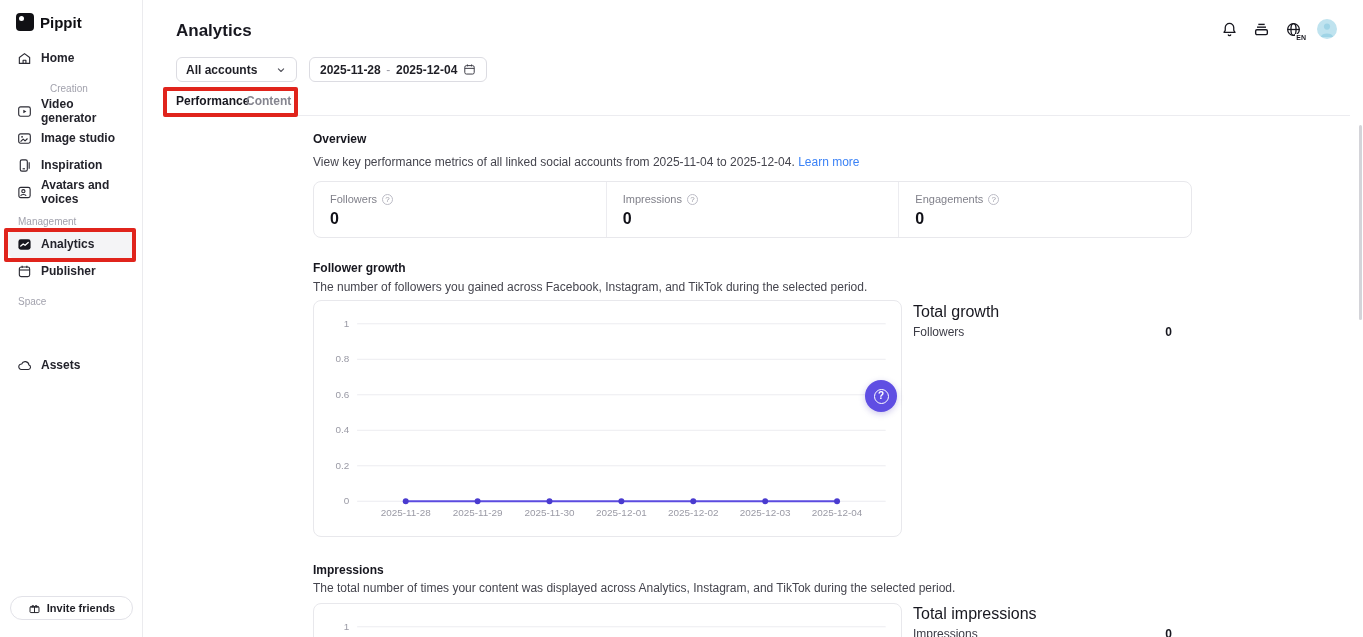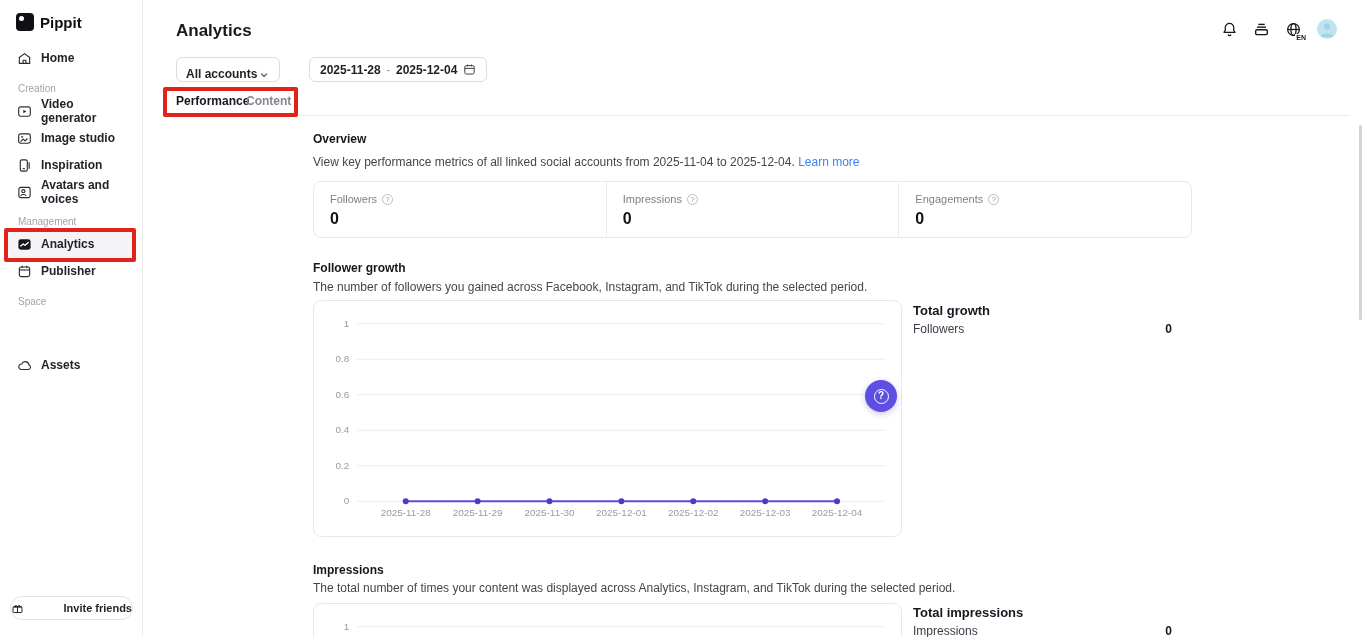--- a/index.html
+++ b/index.html
@@ -9,33 +9,33 @@
 
   
   .sidebar { position:absolute; left:0; top:0; width:143px; height:637px; background:#fff; border-right:1px solid #ebebee; z-index:2; }
   .logo { position:absolute; left:16px; top:13px; display:flex; align-items:center; gap:6px; font-size:15px; font-weight:bold; color:#101014; }
   .logo-mark { width:18px; height:18px; background:#101014; border-radius:4px; position:relative; flex:none; }
   .logo-mark::after { content:""; position:absolute; left:3px; top:3px; width:5px; height:5px; background:#fff; border-radius:50%; }
   .section-label { position:absolute; left:18px; font-size:10px; color:#a2a2ad; }
   .nav-item { position:absolute; left:8px; width:127px; height:26px; display:flex; align-items:center; gap:9px; padding:0 9px; font-size:12px; font-weight:bold; color:#23232b; border-radius:8px; cursor:pointer; }
   .nav-item svg { width:15px; height:15px; flex:none; color:#2a2a33; }
   .nav-item.selected { background:#f4f4f6; }
-  .invite-btn { position:absolute; left:10px; top:596px; width:123px; height:24px; border:1px solid #e2e2e8; border-radius:13px; display:flex; align-items:center; justify-content:space-between; gap:6px; font-size:11px; font-weight:bold; background:#fff; cursor:pointer; }
+  .invite-btn { position:absolute; left:10px; top:596px; width:123px; height:24px; border:1px solid #e2e2e8; border-radius:13px; display:flex; align-items:center; justify-content:center; gap:6px; font-size:11px; font-weight:bold; background:#fff; cursor:pointer; }
   .invite-btn svg { width:13px; height:13px; }
 
   
   .page-title { position:absolute; left:176px; top:21px; font-size:17px; font-weight:bold; color:#17171f; }
   .topbar { position:absolute; top:19px; right:26px; display:flex; align-items:center; gap:15px; z-index:2; }
   .tb-icon { width:17px; height:17px; color:#17171f; cursor:pointer; position:relative; }
   .tb-icon svg { width:100%; height:100%; }
   .lang-badge { position:absolute; right:-4px; bottom:-3px; font-size:7px; font-weight:bold; background:#fff; padding-left:1px; color:#17171f; }
   .avatar { width:20px; height:20px; border-radius:50%; background:#bfe3ef; overflow:hidden; cursor:pointer; }
 
   
-  .select-ctl { position:absolute; left:176px; top:57px; width:104px; height:25px; border:1px solid #dcdce2; border-radius:6px; background:#fff; display:flex; align-items:flex-end; justify-content:space-between; padding:0 9px; font-size:12px; font-weight:bold; cursor:pointer; }
+  .select-ctl { position:absolute; left:176px; top:57px; width:121px; height:25px; border:1px solid #dcdce2; border-radius:6px; background:#fff; display:flex; align-items:center; justify-content:space-between; padding:0 9px; font-size:12px; font-weight:bold; cursor:pointer; }
   .select-ctl svg { width:12px; height:12px; color:#55555e; }
   .date-ctl { position:absolute; left:309px; top:57px; width:178px; height:25px; border:1px solid #dcdce2; border-radius:6px; background:#fff; display:flex; align-items:center; justify-content:space-between; padding:0 10px; font-size:12px; font-weight:bold; cursor:pointer; }
   .date-sep { color:#9a9aa5; font-weight:normal; }
   .date-ctl svg { width:13px; height:13px; color:#3a3a44; }
 
   
   .tab { position:absolute; top:94px; font-size:12px; font-weight:bold; cursor:pointer; }
   .tab.active { color:#17171f; }
   .tab.inactive { color:#85858f; }
   .tabs-divider { position:absolute; left:176px; top:115px; width:1174px; height:1px; background:#ececf0; }
@@ -52,21 +52,21 @@
   .metric-cell { flex:1; padding:11px 16px; }
   .metric-cell + .metric-cell { border-left:1px solid #ececf0; }
   .metric-label { display:flex; align-items:center; gap:5px; font-size:11px; color:#80808a; }
   .metric-value { margin-top:5px; font-size:16px; font-weight:bold; color:#111118; }
   .help-dot { width:11px; height:11px; border:1px solid #bcbcc6; border-radius:50%; font-size:8px; line-height:9px; text-align:center; color:#9a9aa5; cursor:pointer; flex:none; }
 
   .chart-card { position:absolute; left:313px; width:589px; height:237px; border:1px solid #e8e8ec; border-radius:8px; background:#fff; overflow:hidden; }
   .chart-card svg { width:587px; height:235px; font-family:"Liberation Sans",sans-serif; }
 
   .summary { position:absolute; left:913px; width:259px; }
-  .summary-title { font-size:13px; font-weight:bold; color:#17171f; }
+  .summary-title { font-size:16px; font-weight:normal; color:#17171f; }
   .summary-row { margin-top:4px; display:flex; justify-content:space-between; font-size:12px; color:#3c3c46; }
   .summary-row .val { font-weight:bold; color:#17171f; }
 
   .help-fab { position:absolute; left:865px; top:380px; width:32px; height:32px; border-radius:50%; background:#5f4ee3; z-index:5; display:flex; align-items:center; justify-content:center; cursor:pointer; box-shadow:0 2px 6px rgba(60,40,180,.25); }
   .help-fab .ring { width:15px; height:15px; border:1.4px solid #fff; border-radius:50%; color:#fff; font-size:10px; font-weight:bold; line-height:12px; text-align:center; }
 
   .scroll-thumb { position:absolute; right:1px; top:125px; width:3px; height:195px; background:#d4d4d9; border-radius:2px; cursor:pointer; z-index:7; }
 </style>
 </head>
 <body>
@@ -78,21 +78,21 @@
   </div>
 
   <div class="nav-item" style="top:45px;">
     <svg viewBox="0 0 16 16" fill="none" stroke="currentColor" stroke-width="1.2" stroke-linejoin="round">
         <path d="M2.5 7 8 2.8 13.5 7v6.2H2.5Z"></path>
         <path d="M6.5 13.2V9.8h3v3.4"></path>
       </svg>
     <span>Home</span>
   </div>
 
-  <div class="section-label" style="top:83px;">Creation</div>
+  <div class="section-label" style="top:83px;margin-left:32px;">Creation</div>
 
   <div class="nav-item" style="top:98px;">
     <svg viewBox="0 0 16 16" fill="none" stroke="currentColor" stroke-width="1.2" stroke-linejoin="round">
         <rect x="1.8" y="3" width="12.4" height="10" rx="2"></rect>
         <path d="M6.7 6.2 10 8 6.7 9.8Z" fill="currentColor" stroke="none"></path>
       </svg>
     <span>Video generator</span>
   </div>
 
   <div class="nav-item" style="top:125px;">

